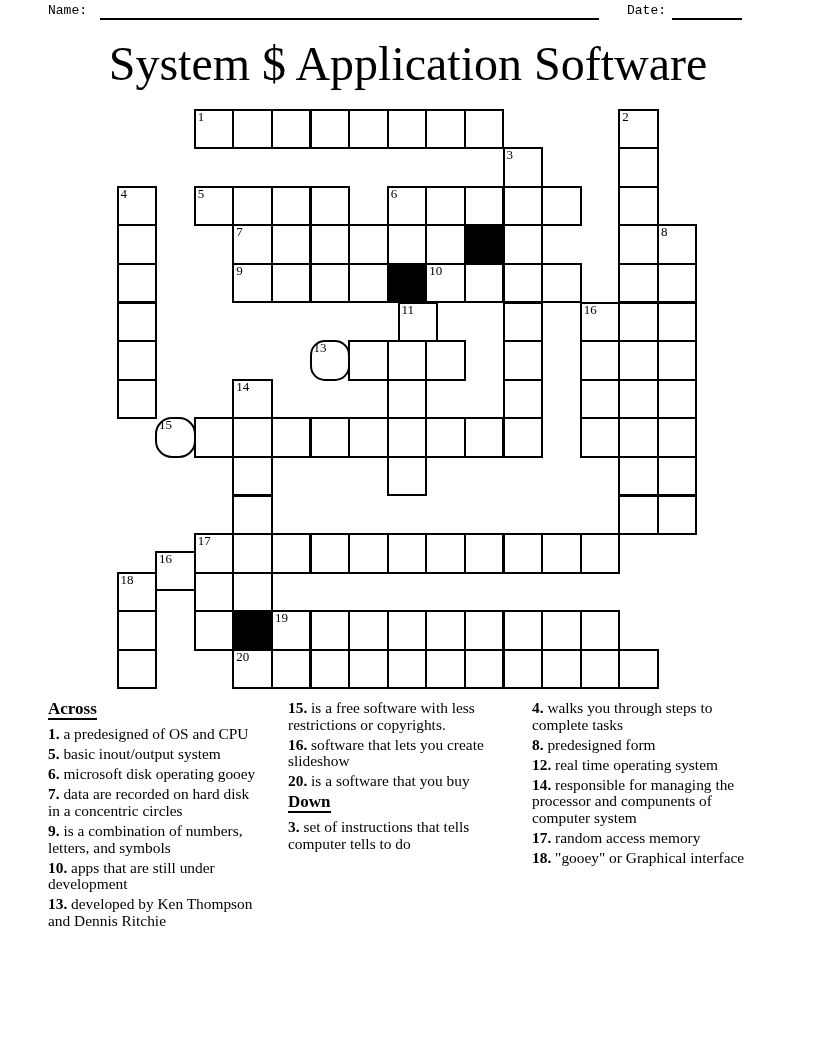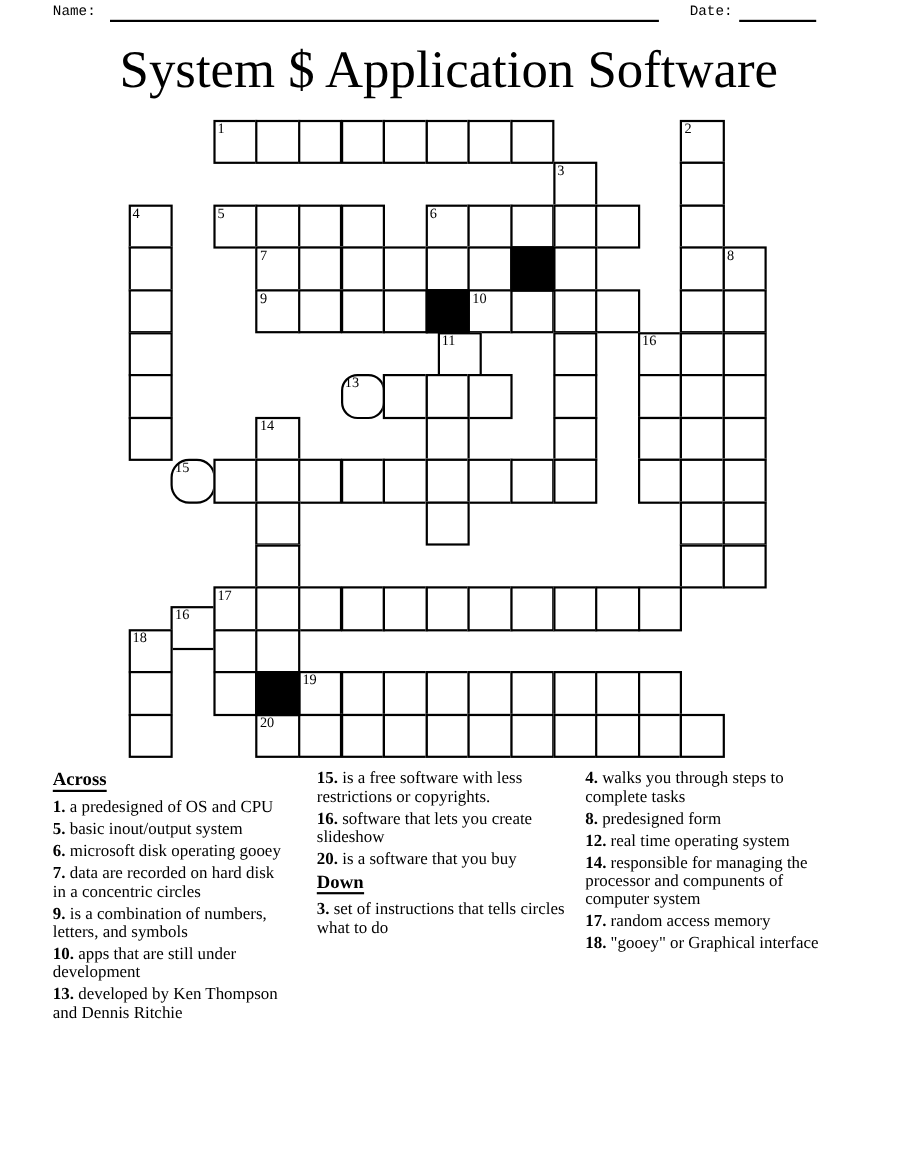--- a/index.html
+++ b/index.html
@@ -222,21 +222,21 @@
       <p class="clue"><b>7.</b><span> data are recorded on hard disk in a concentric circles</span></p>
       <p class="clue"><b>9.</b><span> is a combination of numbers, letters, and symbols</span></p>
       <p class="clue"><b>10.</b><span> apps that are still under development</span></p>
       <p class="clue"><b>13.</b><span> developed by Ken Thompson and Dennis Ritchie</span></p>
     </div>
   <div class="clue-col c2">
       <p class="clue"><b>15.</b><span> is a free software with less restrictions or copyrights.</span></p>
       <p class="clue"><b>16.</b><span> software that lets you create slideshow</span></p>
       <p class="clue"><b>20.</b><span> is a software that you buy</span></p>
       <div class="clue-head"><span>Down</span></div>
-      <p class="clue"><b>3.</b><span> set of instructions that tells circles what to do</span></p>
+      <p class="clue"><b>3.</b><span> set of instructions that tells computer tells to do</span></p>
     </div>
   <div class="clue-col c3">
       <p class="clue"><b>4.</b><span> walks you through steps to complete tasks</span></p>
       <p class="clue"><b>8.</b><span> predesigned form</span></p>
       <p class="clue"><b>12.</b><span> real time operating system</span></p>
       <p class="clue"><b>14.</b><span> responsible for managing the processor and compunents of computer system</span></p>
       <p class="clue"><b>17.</b><span> random access memory</span></p>
       <p class="clue"><b>18.</b><span> "gooey" or Graphical interface</span></p>
     </div>
 </div>

